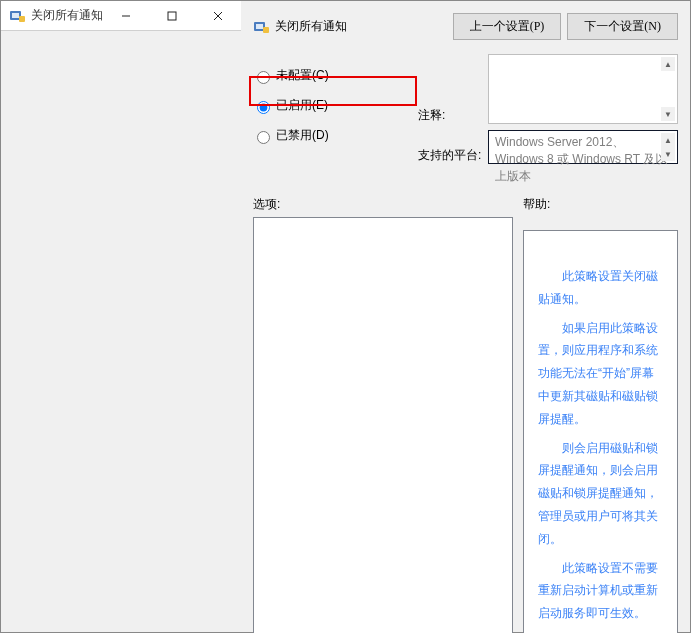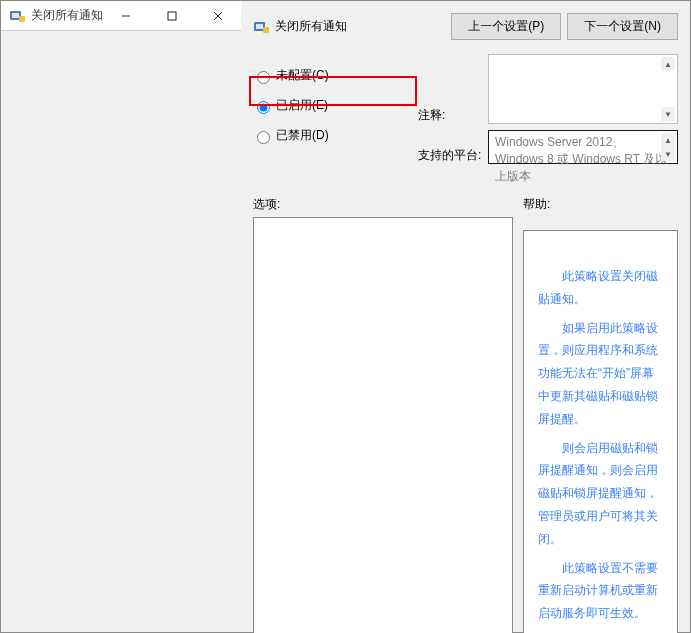--- a/index.html
+++ b/index.html
@@ -60,21 +60,21 @@
       height: 16px;
       margin-right: 6px;
     }
     .policy-title { flex: 1; color: #000; }
     .nav-btn {
       background: #e1e1e1;
       border: 1px solid #adadad;
       padding: 4px 16px;
       margin-left: 6px;
       font-size: 12px;
-      font-family: Liberation Sans, sans-serif;
+      font-family: Liberation Serif, serif;
       cursor: pointer;
     }
     .config-area {
       display: flex;
       margin-bottom: 10px;
     }
     .radio-col {
       width: 165px;
       position: relative;
     }

